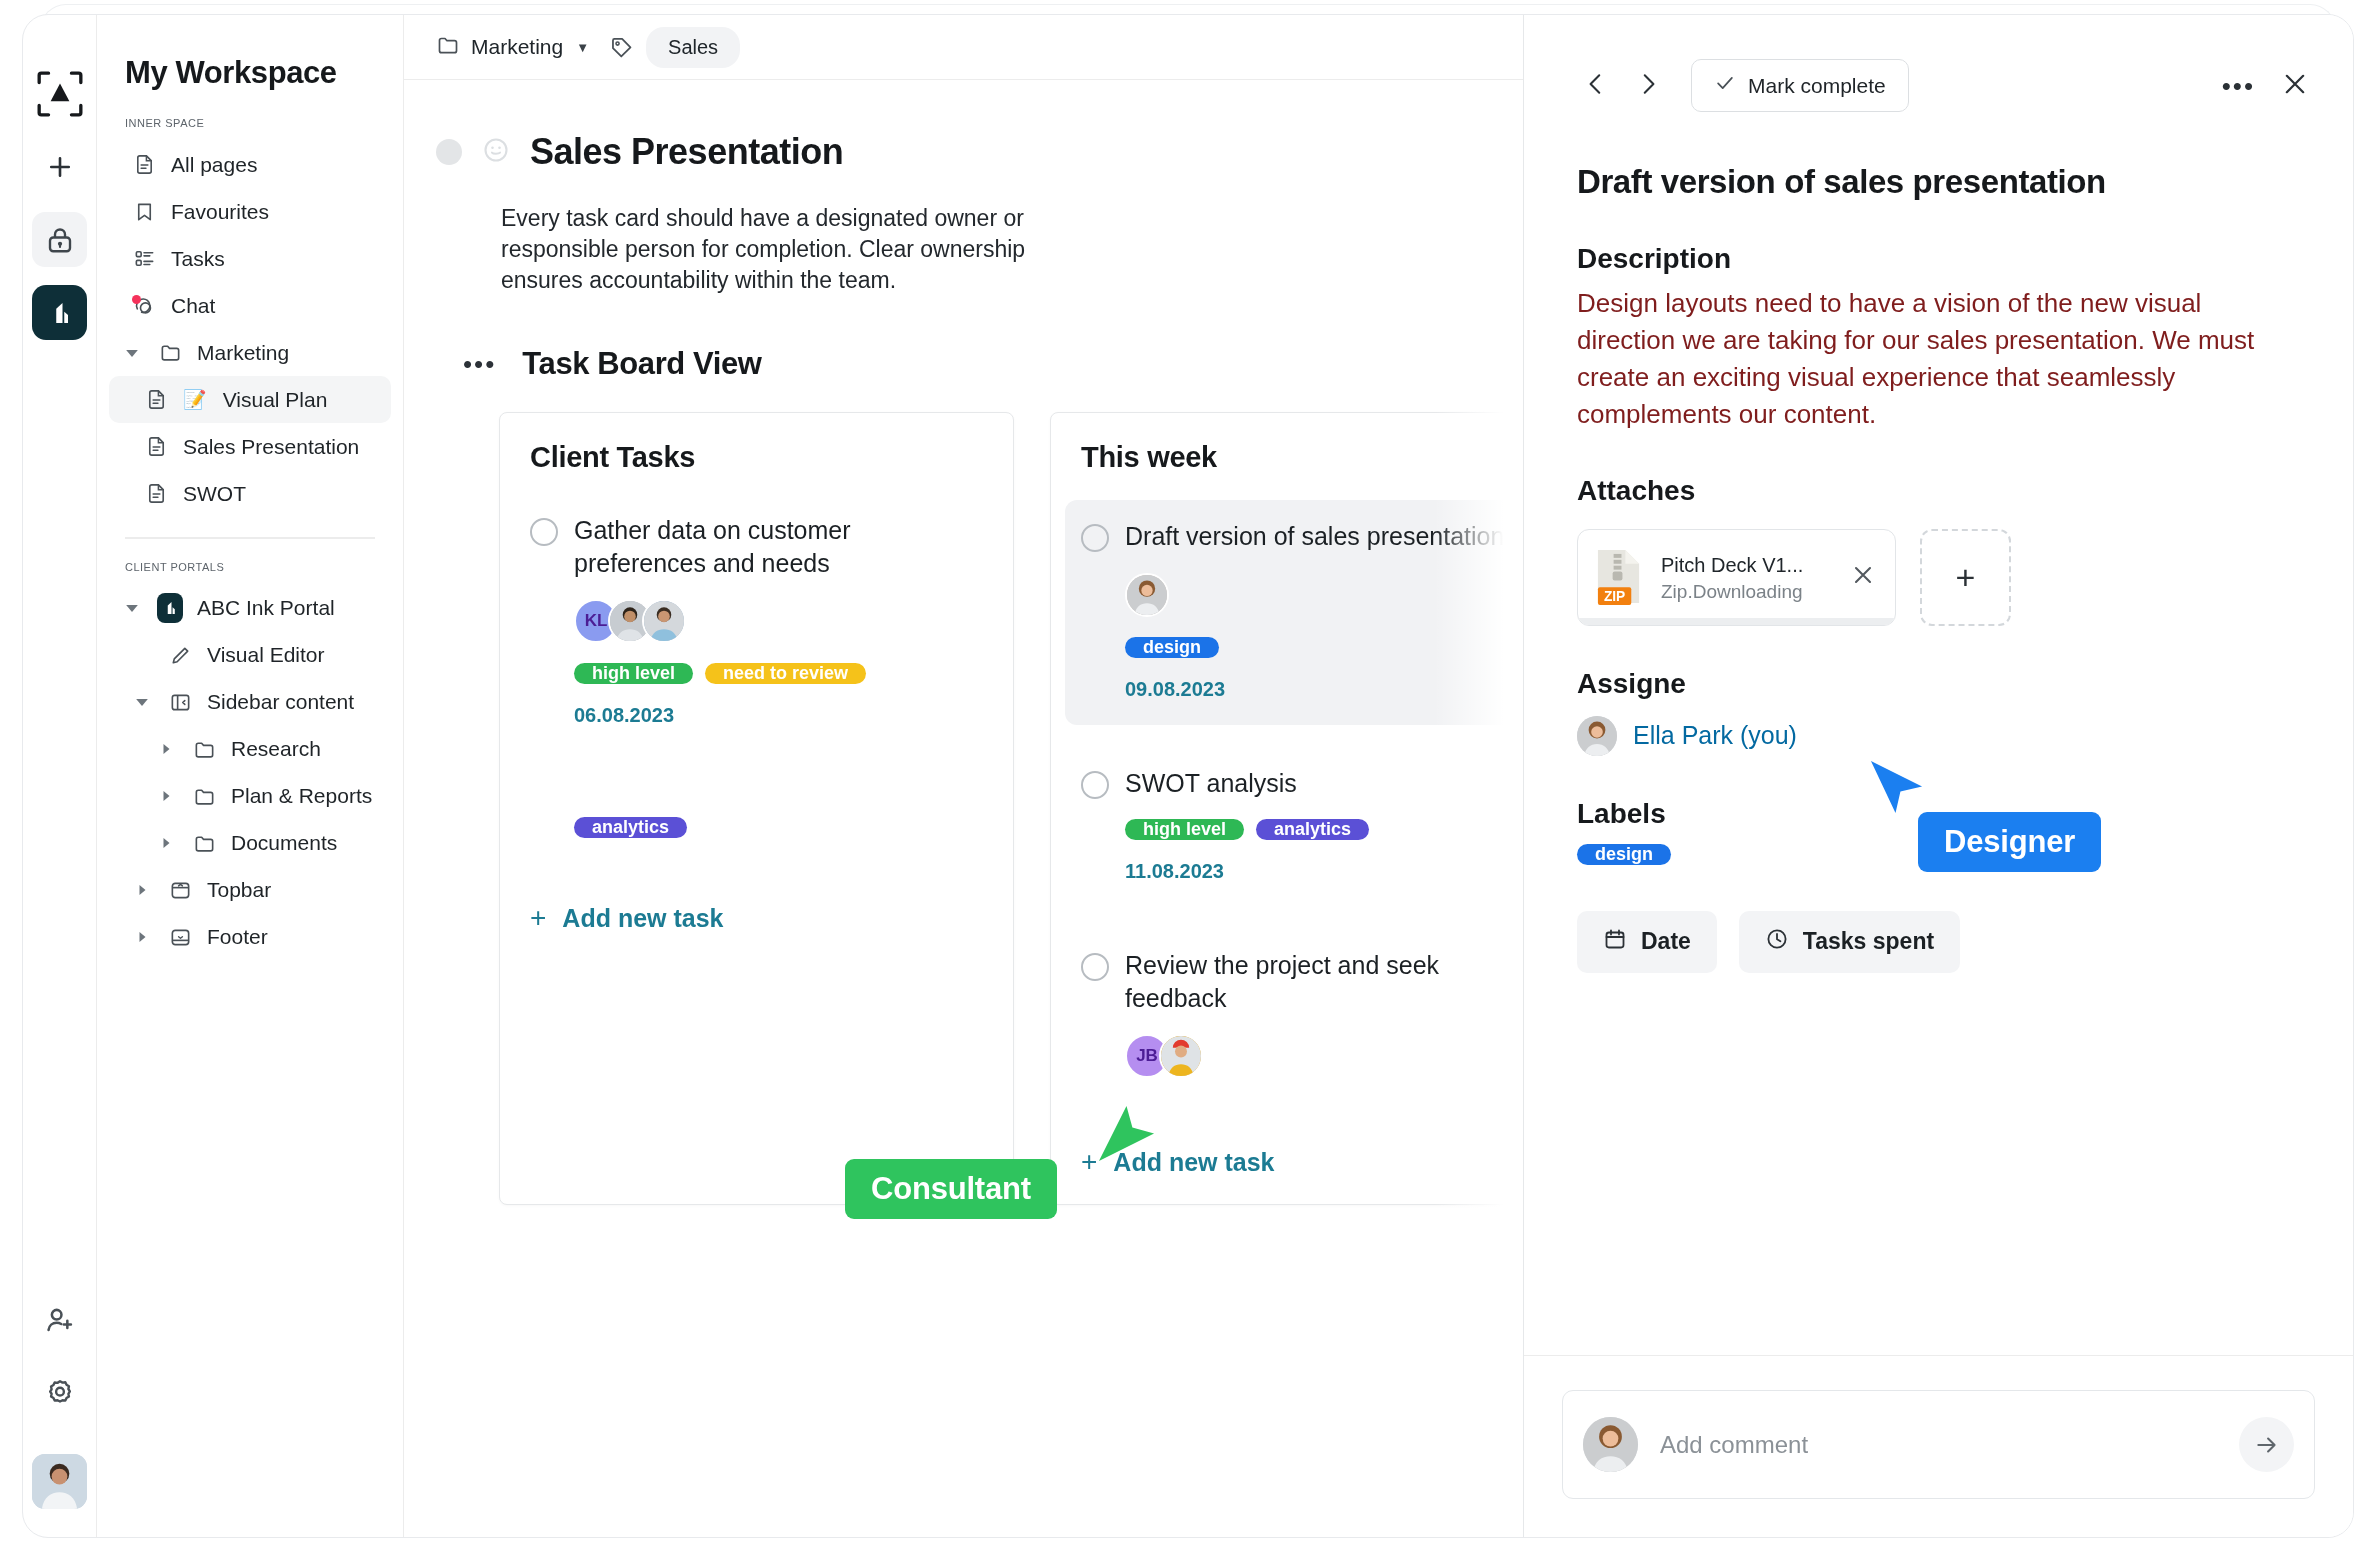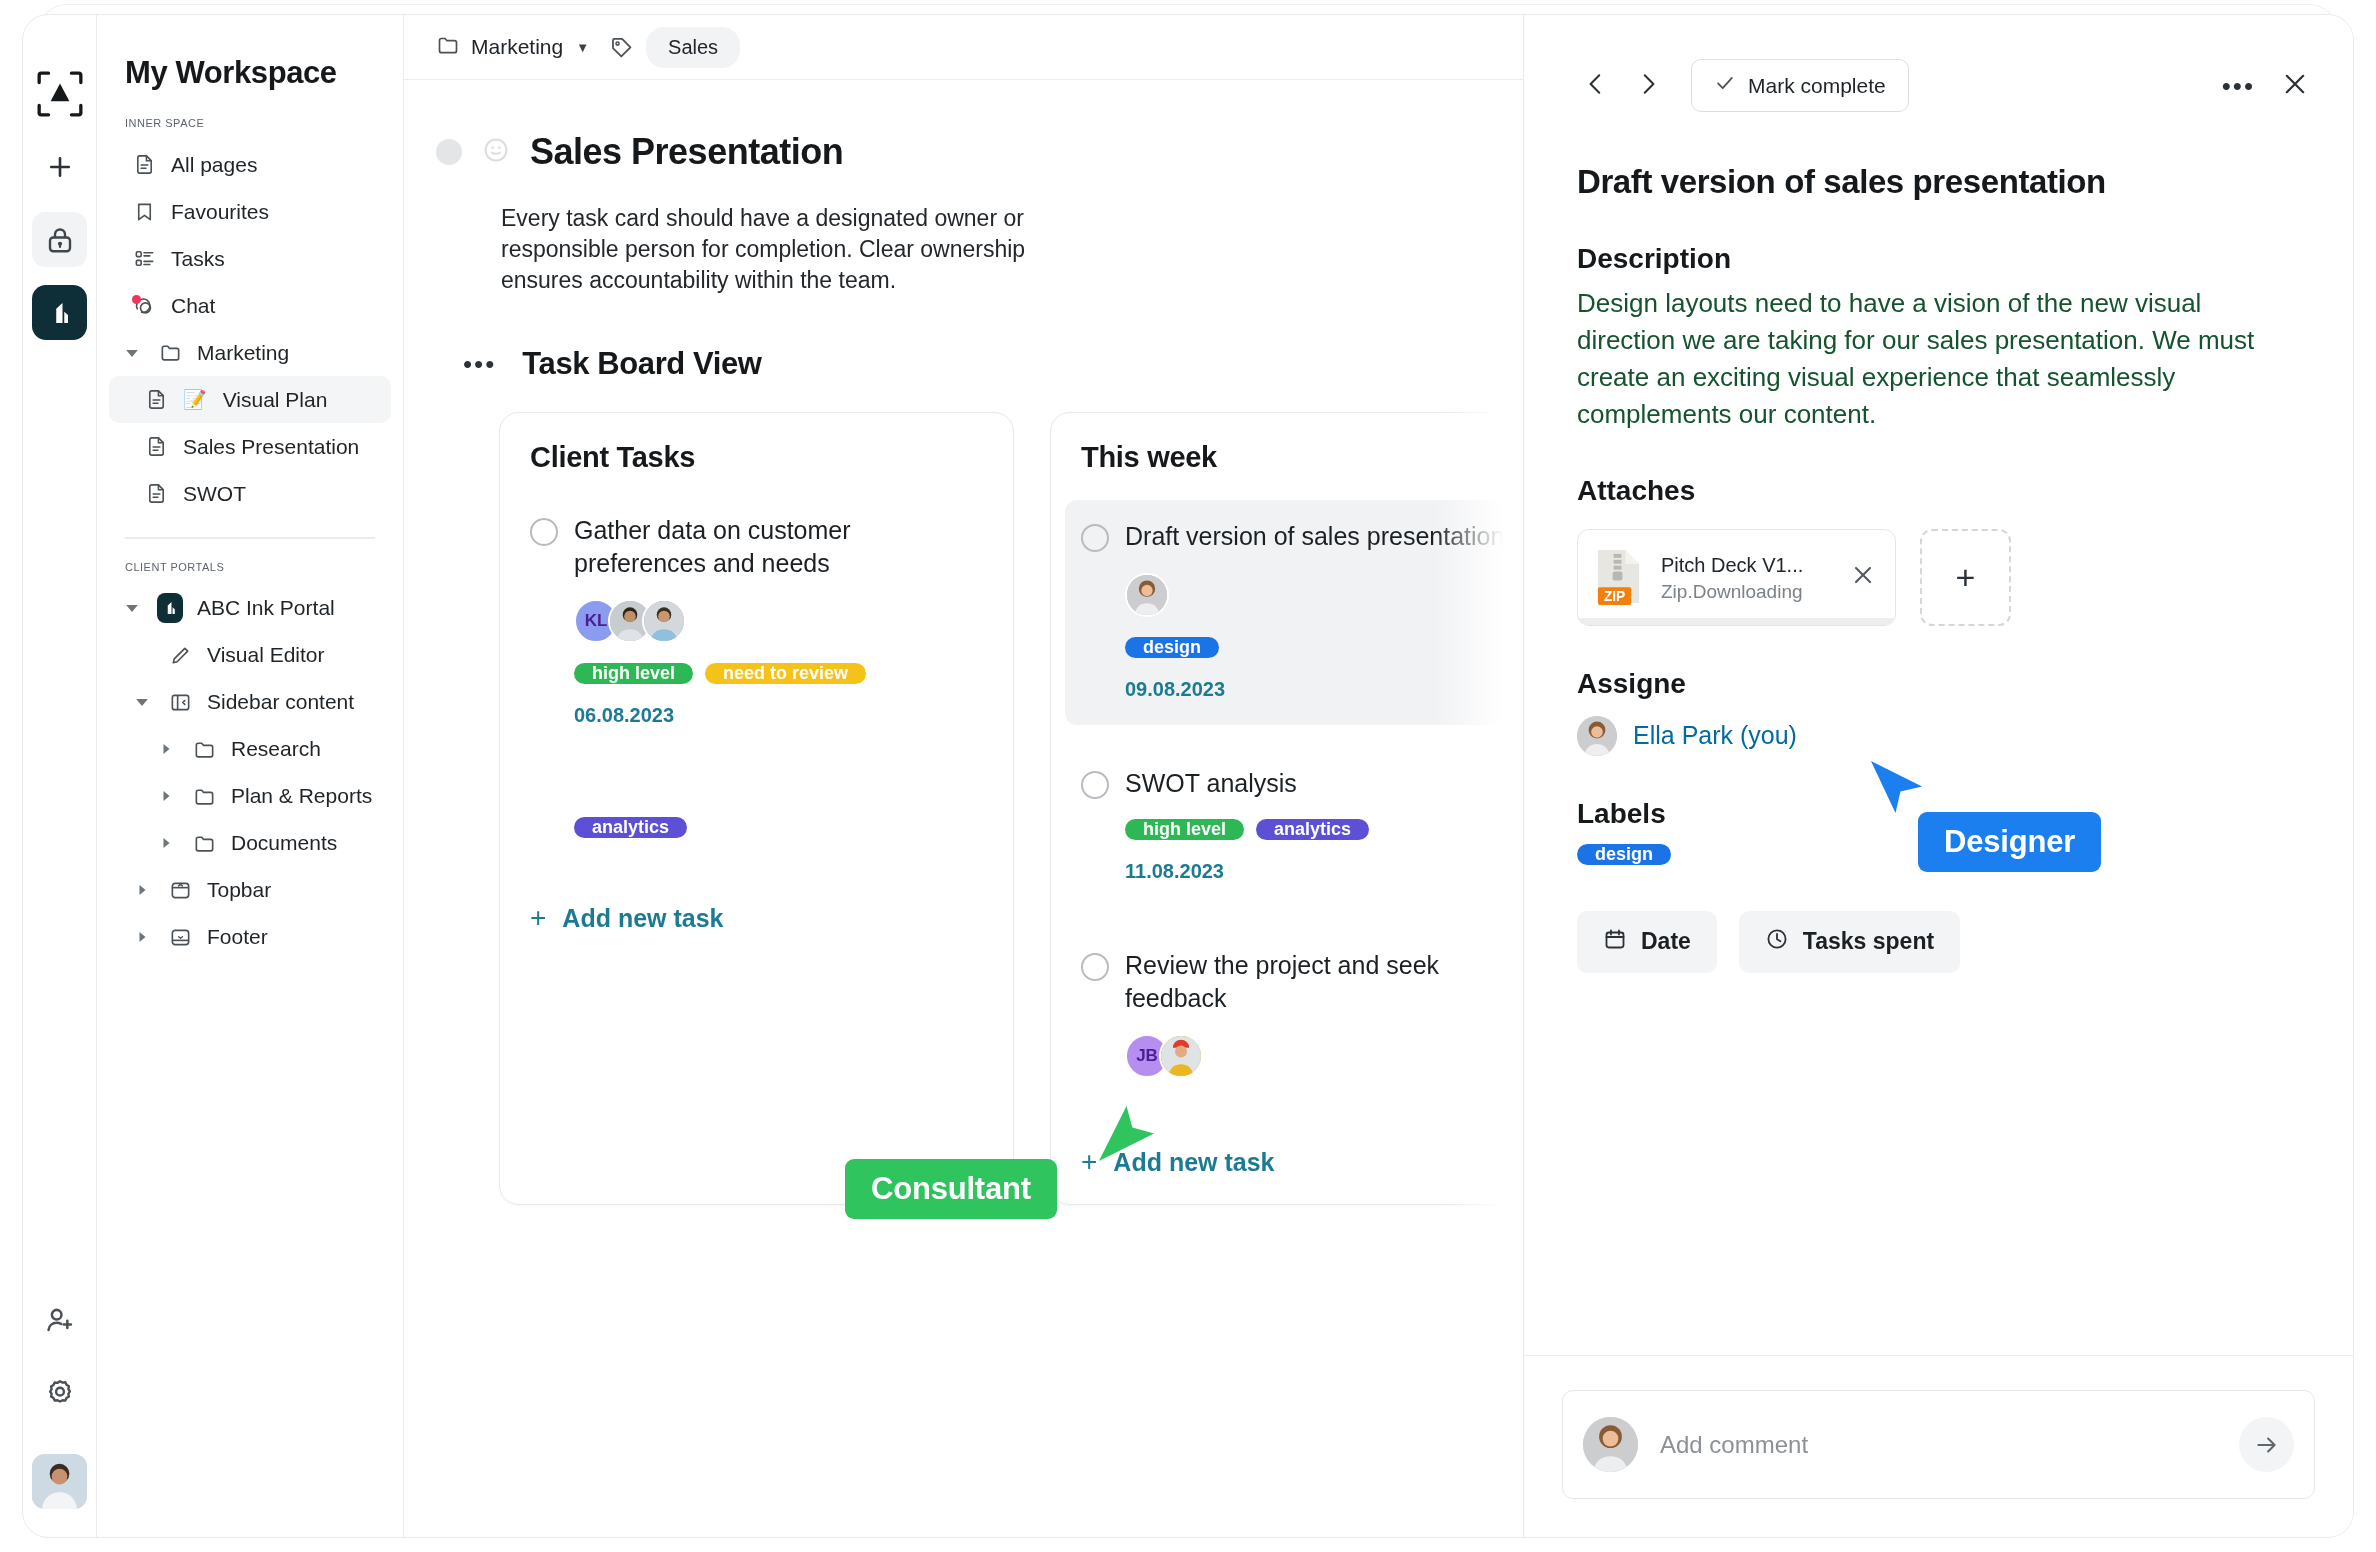--- a/index.html
+++ b/index.html
@@ -149,21 +149,21 @@
     display: flex; align-items: center; gap: 26px;
     padding: 51px 0 0 59px;
   }
   .dots-ico { color: #2c3238; font-size: 26px; letter-spacing:2px; line-height: 1; }
   .board-title { font-size: 31px; font-weight: 700; color:#16191c; letter-spacing:-0.4px;}
   .board {
     display: flex; gap: 36px; padding: 30px 0 0 95px;
   }
   .col {
     width: 515px; flex: 0 0 515px;
-    border: 1.5px solid #e6e8ea; border-radius: 20px;
+    border: 1.5px solid #e6e8ea; border-radius: 8px;
     background: #fff; padding: 28px 30px 26px 30px;
     box-shadow: 0 1px 3px rgba(0,0,0,0.03);
   }
   .col-title { font-size: 29px; font-weight: 700; color:#16191c; margin-bottom: 26px; letter-spacing:-0.3px;}
   .task { padding: 14px 0 26px 0; position: relative; }
   .task.highlight {
     background: #f1f2f4; border-radius: 12px;
     margin: 0 -16px; padding: 20px 16px 24px 16px;
   }
   .task-row { display: flex; gap: 16px; align-items: flex-start; }
@@ -231,21 +231,21 @@
   .panel-top-right {
     margin-left: auto; display: flex; align-items: center; gap: 26px;
     color: #2b3136;
   }
   .panel-body { padding: 0 53px; flex: 1; overflow: hidden; }
   .panel-title {
     font-size: 33px; font-weight: 700; color:#16191c;
     margin-top: 51px; letter-spacing: -0.4px;
   }
   .panel-h { font-size: 28px; font-weight: 600; color:#16191c; margin-top: 42px; }
-  .panel-p { font-size: 26px; line-height: 1.42; color: #14532d; margin-top: 10px; }
+  .panel-p { font-size: 26px; line-height: 1.42; color: #7f1d1d; margin-top: 10px; }
   .attach-row { display: flex; gap: 24px; margin-top: 22px; align-items: stretch; }
   .attach-card {
     width: 319px; border: 1.5px solid #e2e5e8; border-radius: 12px;
     padding: 18px 16px 16px 16px; position: relative;
     display: flex; align-items: center; gap: 16px; overflow: hidden;
   }
   .zip-ico { width: 51px; flex: 0 0 51px; }
   .attach-meta { flex: 1; min-width: 0; }
   .attach-name { font-size: 20px; color: #20262b; white-space: nowrap; overflow: hidden; }
   .attach-sub { font-size: 19px; color: #7b8288; margin-top: 4px; }

